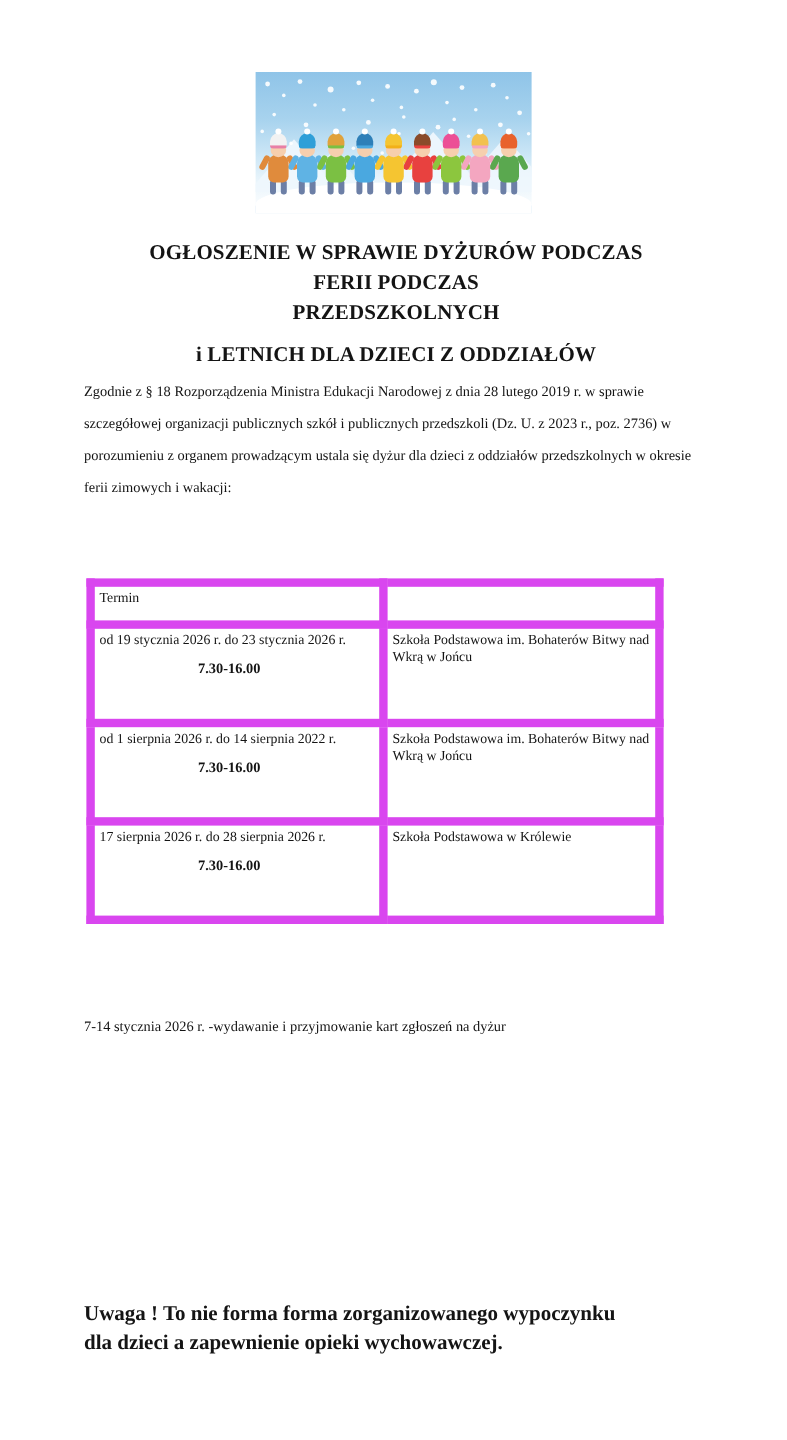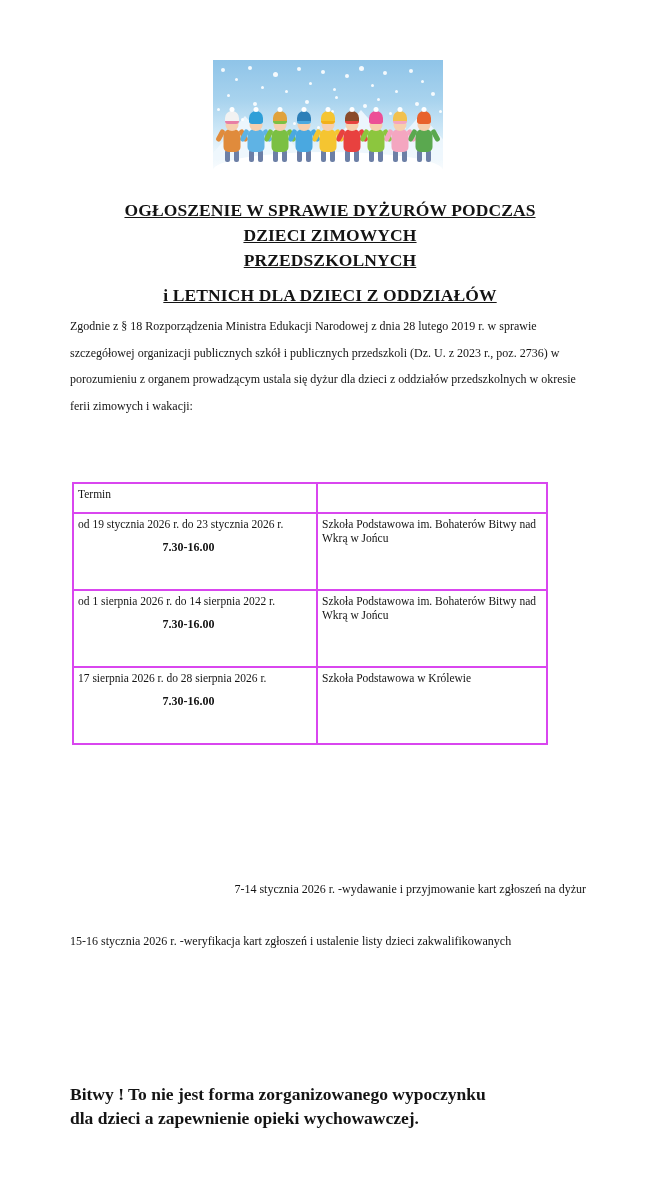--- a/index.html
+++ b/index.html
@@ -109,21 +109,20 @@
   .kid .arm.l { left: -3px; transform: rotate(28deg); }
   .kid .arm.r { right: -3px; transform: rotate(-28deg); }
 
   
   .title-block {
     position: absolute;
     left: 60px;
     top: 198px;
     width: 540px;
     text-align: center;
-    text-decoration: underline;
   }
   .title-line {
     font-weight: bold;
     font-size: 17.5px;
     line-height: 25px;
     letter-spacing: .1px;
   }
   .title-line.second {
     margin-top: 10px;
   }
@@ -143,21 +142,21 @@
     position: absolute;
     left: 72px;
     top: 482px;
     width: 474px;
     border-collapse: collapse;
     table-layout: fixed;
     font-size: 11.5px;
     line-height: 14px;
   }
   .sched-table td, .sched-table th {
-    border: 2px solid #d946ef;
+    border: 7px solid #d946ef;
     vertical-align: top;
     padding: 3px 3px 3px 4px;
     font-weight: normal;
     text-align: left;
   }
   .sched-table col.c1 { width: 244px; }
   .sched-table col.c2 { width: 230px; }
   .sched-table tr.head td { height: 22px; }
   .sched-table tr.row td { height: 69px; }
   .term-range { display: block; white-space: nowrap; }
@@ -174,21 +173,21 @@
   .lead-bold {
     position: absolute;
     left: 78px;
     width: 510px;
     font-weight: bold;
     font-size: 17.5px;
     line-height: 24px;
   }
   #harmonogram-heading { top: 838px; }
 
-  #sched-item-1 { top: 876px; text-align: right; }
+  #sched-item-1 { top: 842px; }
   #sched-item-2 { top: 928px; }
   #cost-para    { top: 984px; }
 
   .warn {
     position: absolute;
     left: 70px;
     width: 520px;
     font-weight: bold;
     font-size: 17.5px;
     line-height: 24px;
@@ -358,21 +357,21 @@
             <div class="head"></div>
             <div class="hat" style="background: rgb(232, 98, 44); border-bottom: 3px solid rgb(232, 98, 44);"></div>
             <div class="pom"></div>
           </div>
         </div>
     </div>
   </div>
 
   <div class="title-block">
     <div class="title-line">OGŁOSZENIE W SPRAWIE DYŻURÓW PODCZAS</div>
-    <div class="title-line">DZIECI ZIMOWYCH</div>
+    <div class="title-line">FERII PODCZAS</div>
     <div class="title-line">PRZEDSZKOLNYCH</div>
     <div class="title-line second">i LETNICH  DLA DZIECI Z ODDZIAŁÓW</div>
   </div>
 
   <div class="body-text" id="intro-para">Zgodnie z § 18 Rozporządzenia Ministra Edukacji Narodowej z dnia 28 lutego 2019 r.         w sprawie szczegółowej organizacji publicznych szkół i publicznych przedszkoli (Dz. U. z 2023 r., poz. 2736) w porozumieniu z organem prowadzącym ustala się dyżur dla dzieci             z oddziałów przedszkolnych w okresie ferii zimowych i wakacji:</div>
 
   <table class="sched-table">
     <colgroup>
         <col class="c1">
         <col class="c2">
@@ -402,21 +401,20 @@
             <span class="term-hours">7.30-16.00</span>
           </td>
           <td>Szkoła Podstawowa w Królewie</td>
         </tr>
       </tbody>
   </table>
 
 
   <div class="body-text" id="sched-item-1">7-14 stycznia 2026 r. -wydawanie i przyjmowanie kart zgłoszeń na dyżur</div>
 
-  <div class="body-text" id="sched-item-2">15-16 stycznia 2026 r. -weryfikacja kart zgłoszeń i ustalenie listy dzieci zakwalifikowanych</div>
 
 
   <div class="warn" id="warning-para">
-    <div>Bitwy ! To nie jest forma zorganizowanego wypoczynku</div>
+    <div>Uwaga ! To nie forma forma zorganizowanego wypoczynku</div>
     <div>dla dzieci a zapewnienie opieki wychowawczej.</div>
   </div>
 
 </div>
 
 </body></html>

